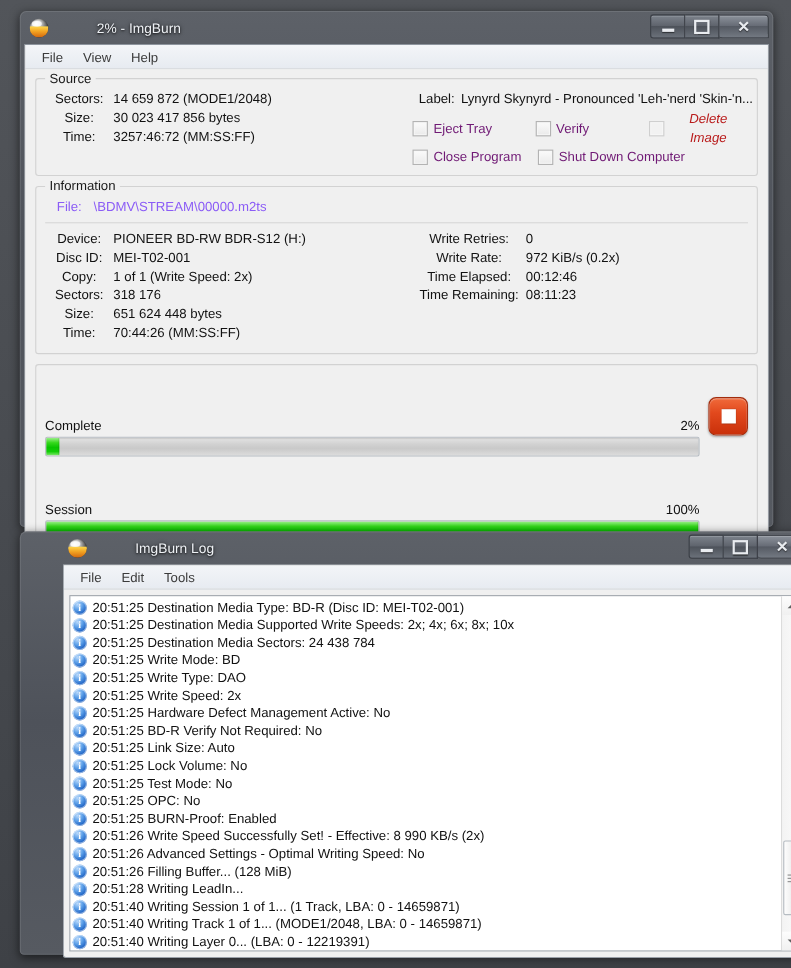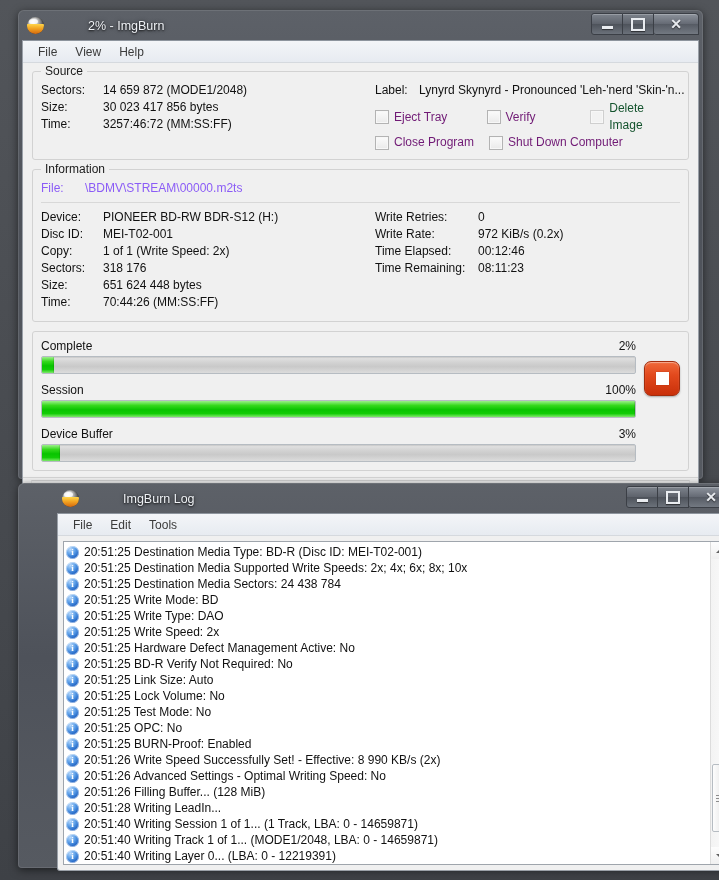--- a/index.html
+++ b/index.html
@@ -106,21 +106,21 @@
     align-items: center;
     padding-left: 6px;
   }
   .menu-item {
     font-size: 12px;
     color: #3b3b3b;
     padding: 2px 9px;
   }
 
   
-  .body-area { padding: 8px 9px 6px 9px; background: #f0f0f0; }
+  .body-area { padding: 8px 9px 6px 9px; background: #f0f0f0; text-align: center; }
   .groupbox {
     position: relative;
     border: 1px solid #d2d2d2;
     border-radius: 3px;
     margin-bottom: 9px;
     padding: 10px 8px 8px 8px;
     background: #f0f0f0;
   }
   .groupbox > .gb-title {
     position: absolute;
@@ -143,21 +143,21 @@
   .right-stats .field-label { width: 103px; }
   .label-row { display: flex; font-size: 12px; color: #111; line-height: 17px; margin-bottom: 1px; }
   .label-row .field-label { width: 44px; flex: none; }
 
   .cb-row { display: flex; align-items: center; line-height: 17px; }
   .cb {
     display: flex; align-items: center;
     font-size: 12px; color: #701a75;
     margin-right: 6px;
   }
-  .cb.disabled { color: #14532d; }
+  .cb.disabled { color: #b91c1c; font-style: italic; }
   .cb .box {
     width: 12px; height: 12px;
     border: 1px solid #b3b3b3;
     background: linear-gradient(180deg, #fbfbfb 0%, #eaeaea 100%);
     margin-right: 5px;
     flex: none;
     box-shadow: inset 0 0 0 1px #f7f7f7;
   }
   .cb.disabled .box { border-color: #cfcfcf; background: #f2f2f2; }
   .cb-w1 { width: 108px; }
@@ -180,20 +180,21 @@
     display: flex;
     align-items: flex-start;
   }
   .prog-stack { flex: 1; }
   .prog-block { margin-bottom: 9px; }
   .prog-block:last-child { margin-bottom: 0; }
   .prog-head {
     display: flex; justify-content: space-between;
     font-size: 12px; color: #111;
     margin-bottom: 3px;
+    margin-top: 41px;
   }
   .pbar {
     height: 16px;
     border: 1px solid #b6bcc2;
     border-radius: 2px;
     background: linear-gradient(180deg, #e4e4e4 0%, #d2d2d2 35%, #c9c9c9 60%, #dcdcdc 100%);
     box-shadow: inset 0 1px 1px rgba(0,0,0,0.10);
     overflow: hidden;
     position: relative;
   }

